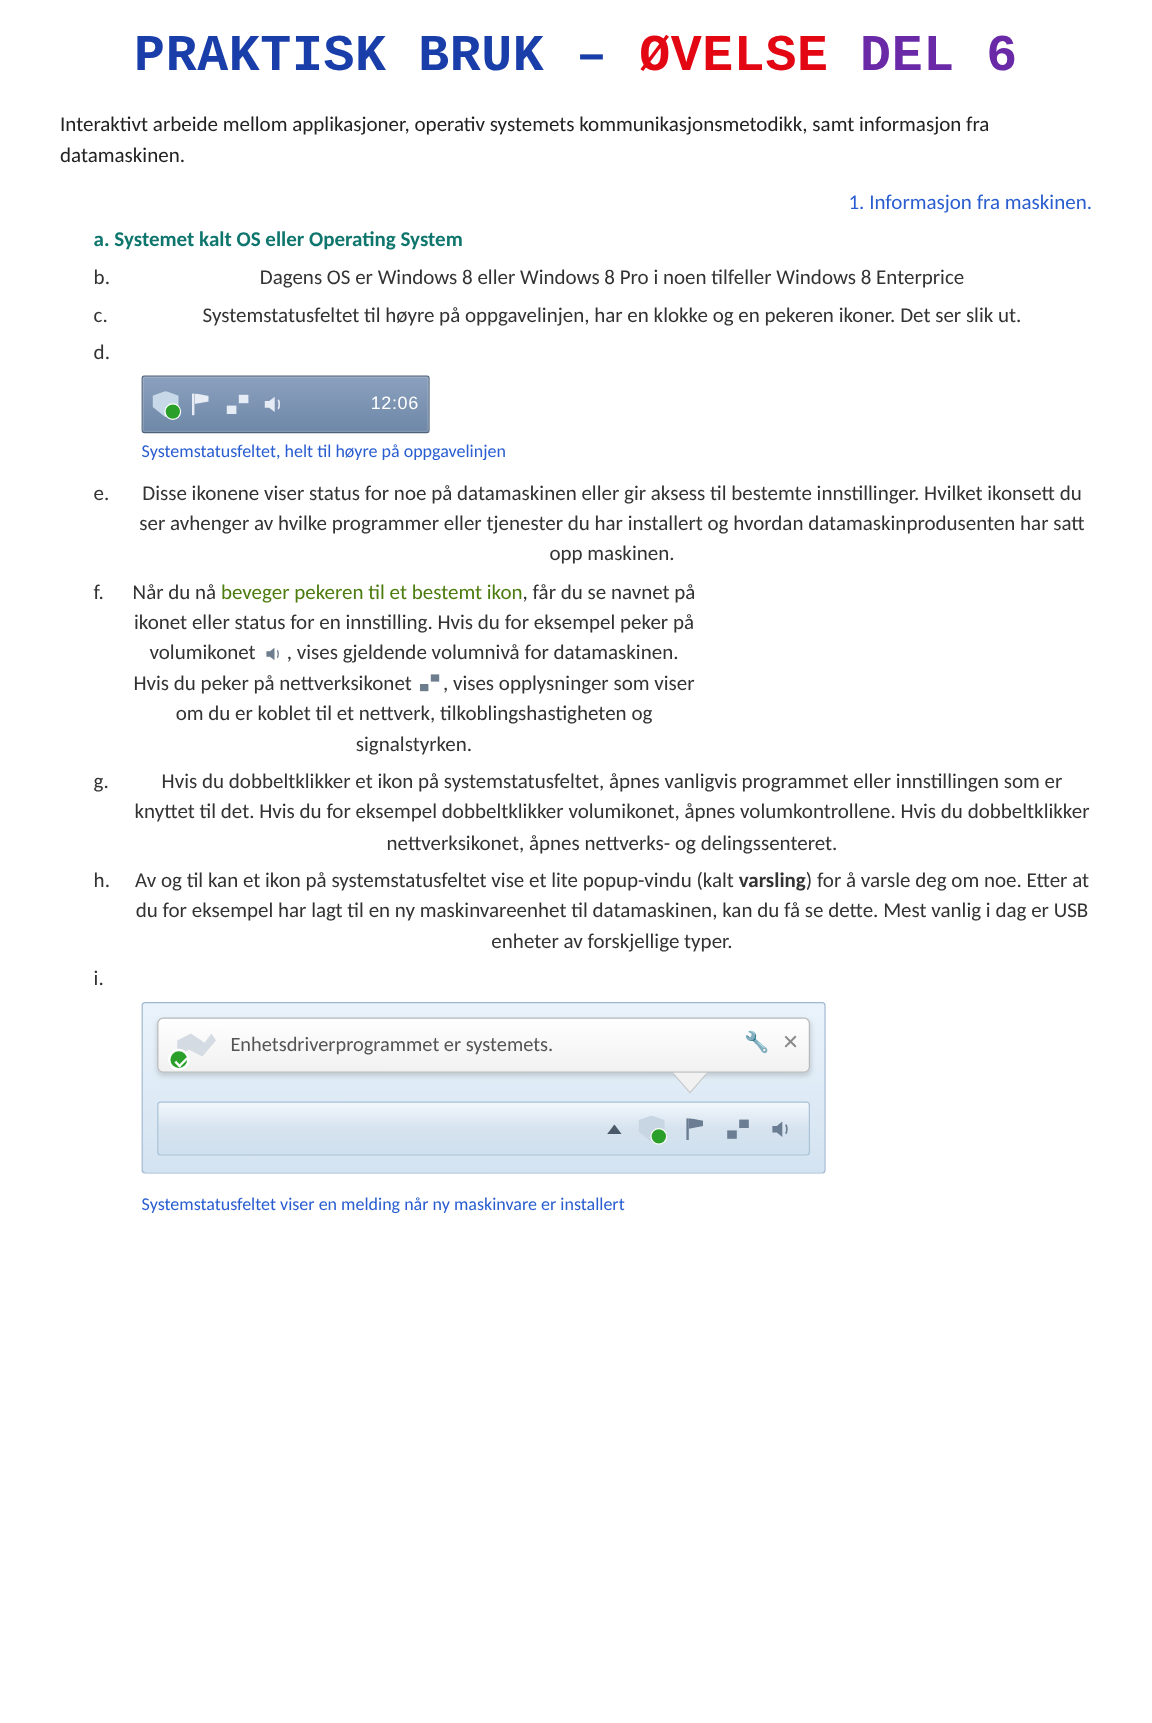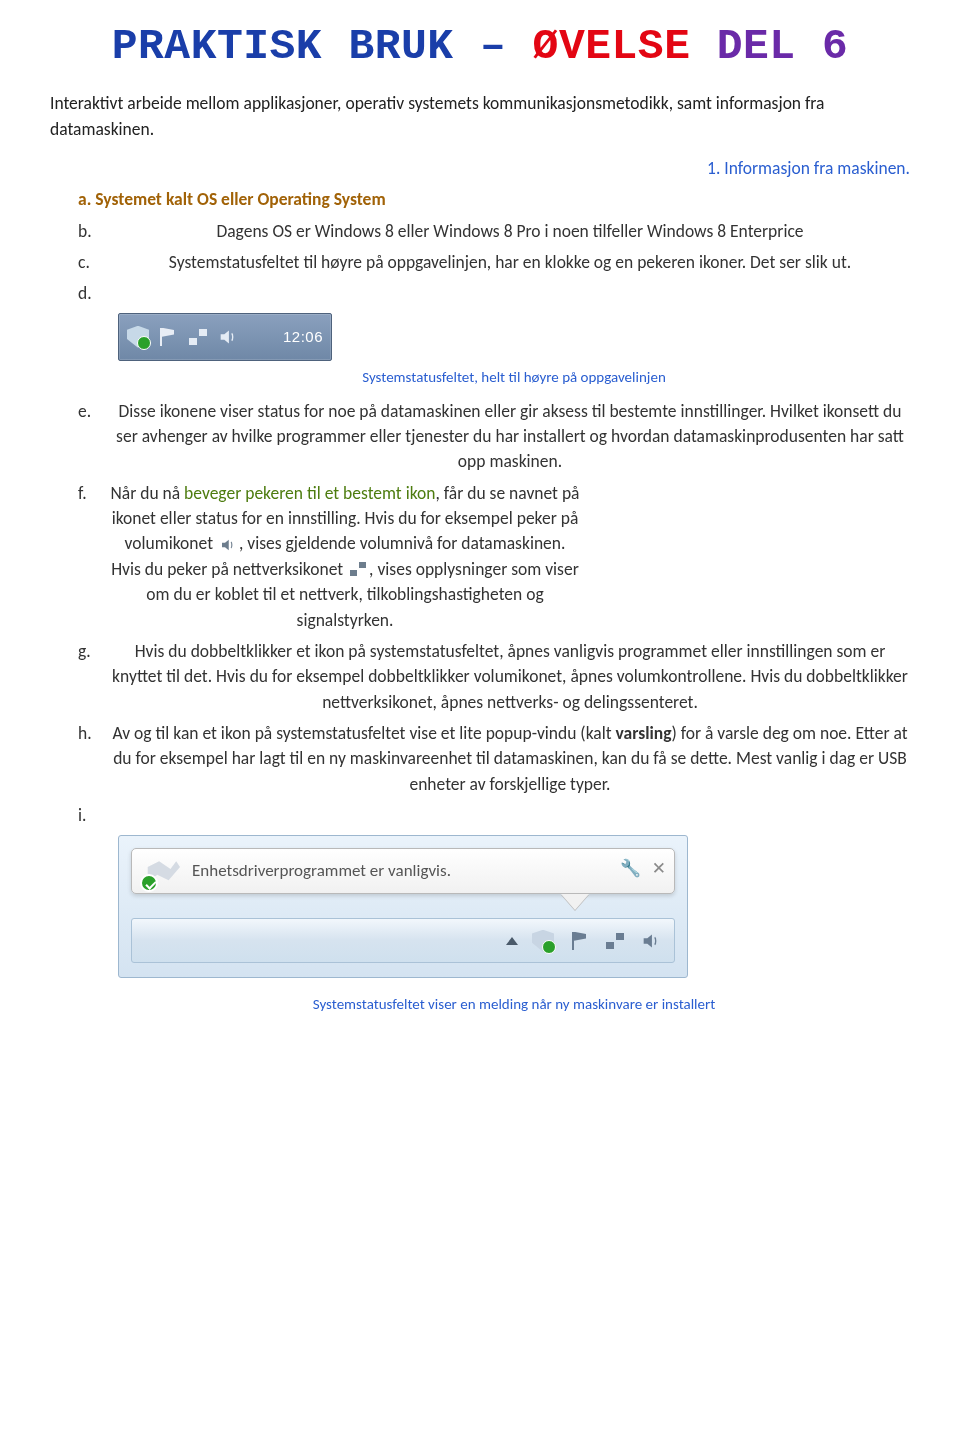--- a/index.html
+++ b/index.html
@@ -21,33 +21,33 @@
     font-size: 43px;
     margin-bottom: 22px;
     line-height: 1.05;
   }
   .t-blue   { color: #1a3ea9; }
   .t-red    { color: #e30613; }
   .t-purple { color: #6a2aa8; }
 
   p.intro  { color: #222; margin-bottom: 10px; }
   p.sec1   { color: #2a5ed0; margin: 14px 0 6px; text-align: right; }
-  p.bold-a { color: #a16207; font-weight: 600; margin-left: 28px; text-indent: -22px; padding-left: 22px; margin-bottom: 6px; }
+  p.bold-a { color: #0f766e; font-weight: 600; margin-left: 28px; text-indent: -22px; padding-left: 22px; margin-bottom: 6px; }
 
   ol.letters { list-style: none; margin-left: 28px; }
   ol.letters > li { display: flex; gap: 14px; margin: 6px 0; }
   ol.letters > li > .lbl { min-width: 18px; color: #333; }
   ol.letters > li > .body { flex: 1; color: #333; text-align: center; }
 
-  .caption { color: #2a5ed0; font-size: 15px; margin-left: 68px; margin-top: 6px; margin-bottom: 10px; text-align: center; }
+  .caption { color: #2a5ed0; font-size: 15px; margin-left: 68px; margin-top: 6px; margin-bottom: 10px; }
 
   
   .tray {
     margin-left: 68px;
-    width: 214px; height: 48px;
+    width: 240px; height: 48px;
     background: linear-gradient(#8aa0be, #6f88a7);
     border: 1px solid #4e627c;
     border-radius: 2px;
     display: flex; align-items: center; gap: 8px;
     padding: 0 8px;
     color: #fff;
     box-shadow: inset 0 0 0 1px rgba(255,255,255,.15);
   }
   .tray .ic { width: 22px; height: 22px; position: relative; }
   .shield-green::before {
@@ -235,21 +235,21 @@
   <div class="b-out">
     <div class="balloon">
       <div class="ic-wrap">
         <span class="dev"></span>
         <span class="ok"></span>
       </div>
       <div class="tools">
         <span class="wrench">🔧</span>
         <span>✕</span>
       </div>
-      <p>Enhetsdriverprogrammet er vanligvis.</p>
+      <p>Enhetsdriverprogrammet er systemets.</p>
     </div>
     <span class="tail"></span>
     <div class="taskbar">
       <span class="up"></span>
       <span class="sic shield"></span>
       <span class="sic flag"></span>
       <span class="sic net"></span>
       <span class="sic spk">
         <svg viewBox="0 0 24 24">
             <path d="M4 9v6h4l5 4V5L8 9H4z" fill="#6a7d92"></path>

